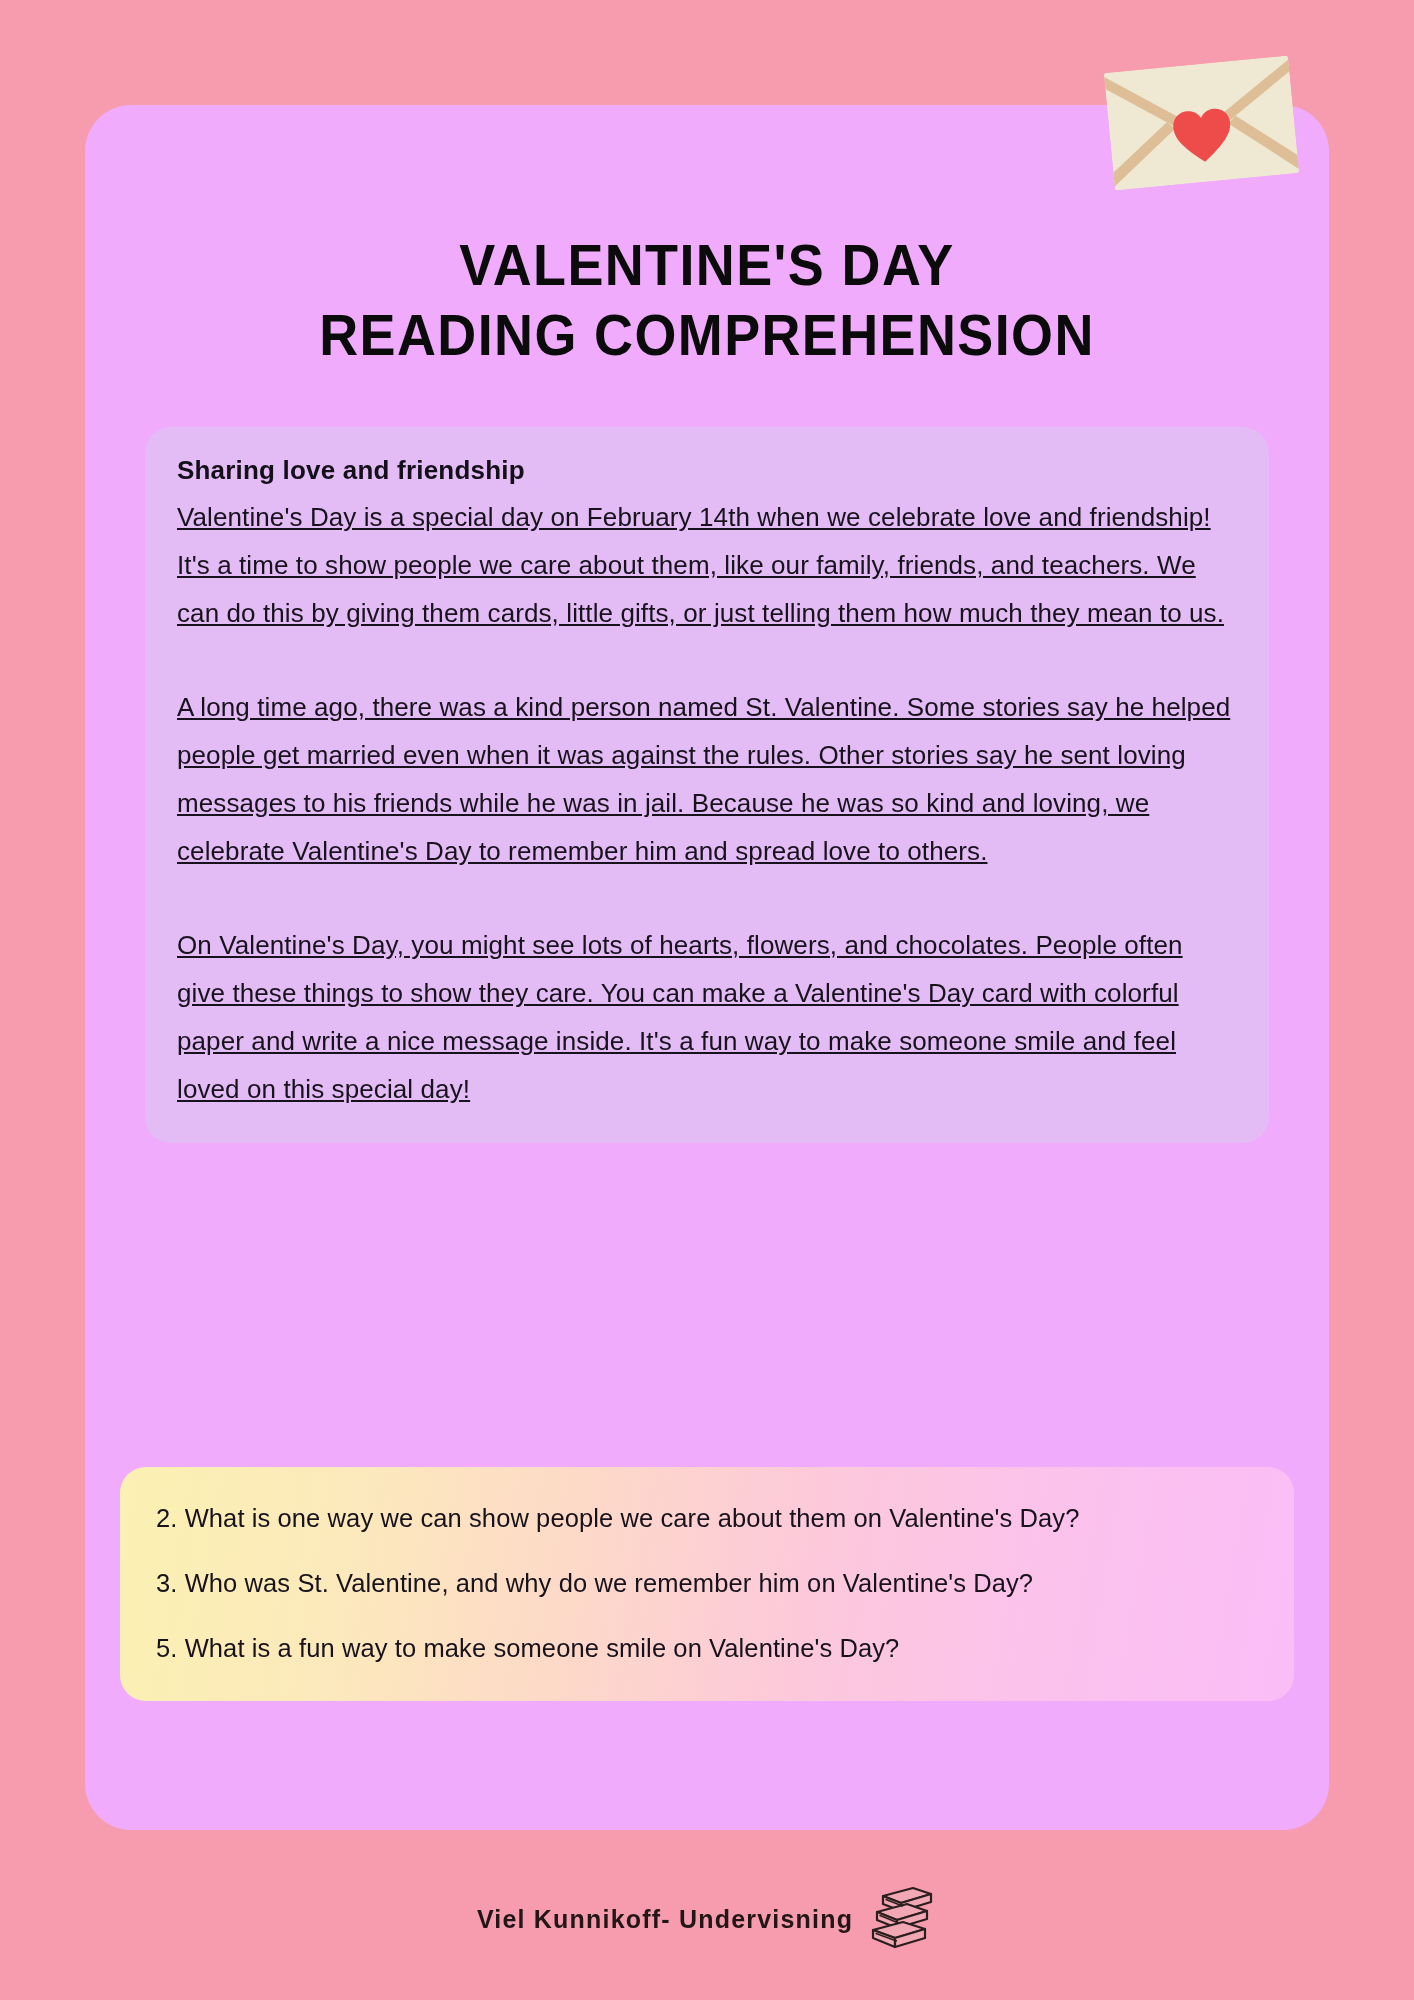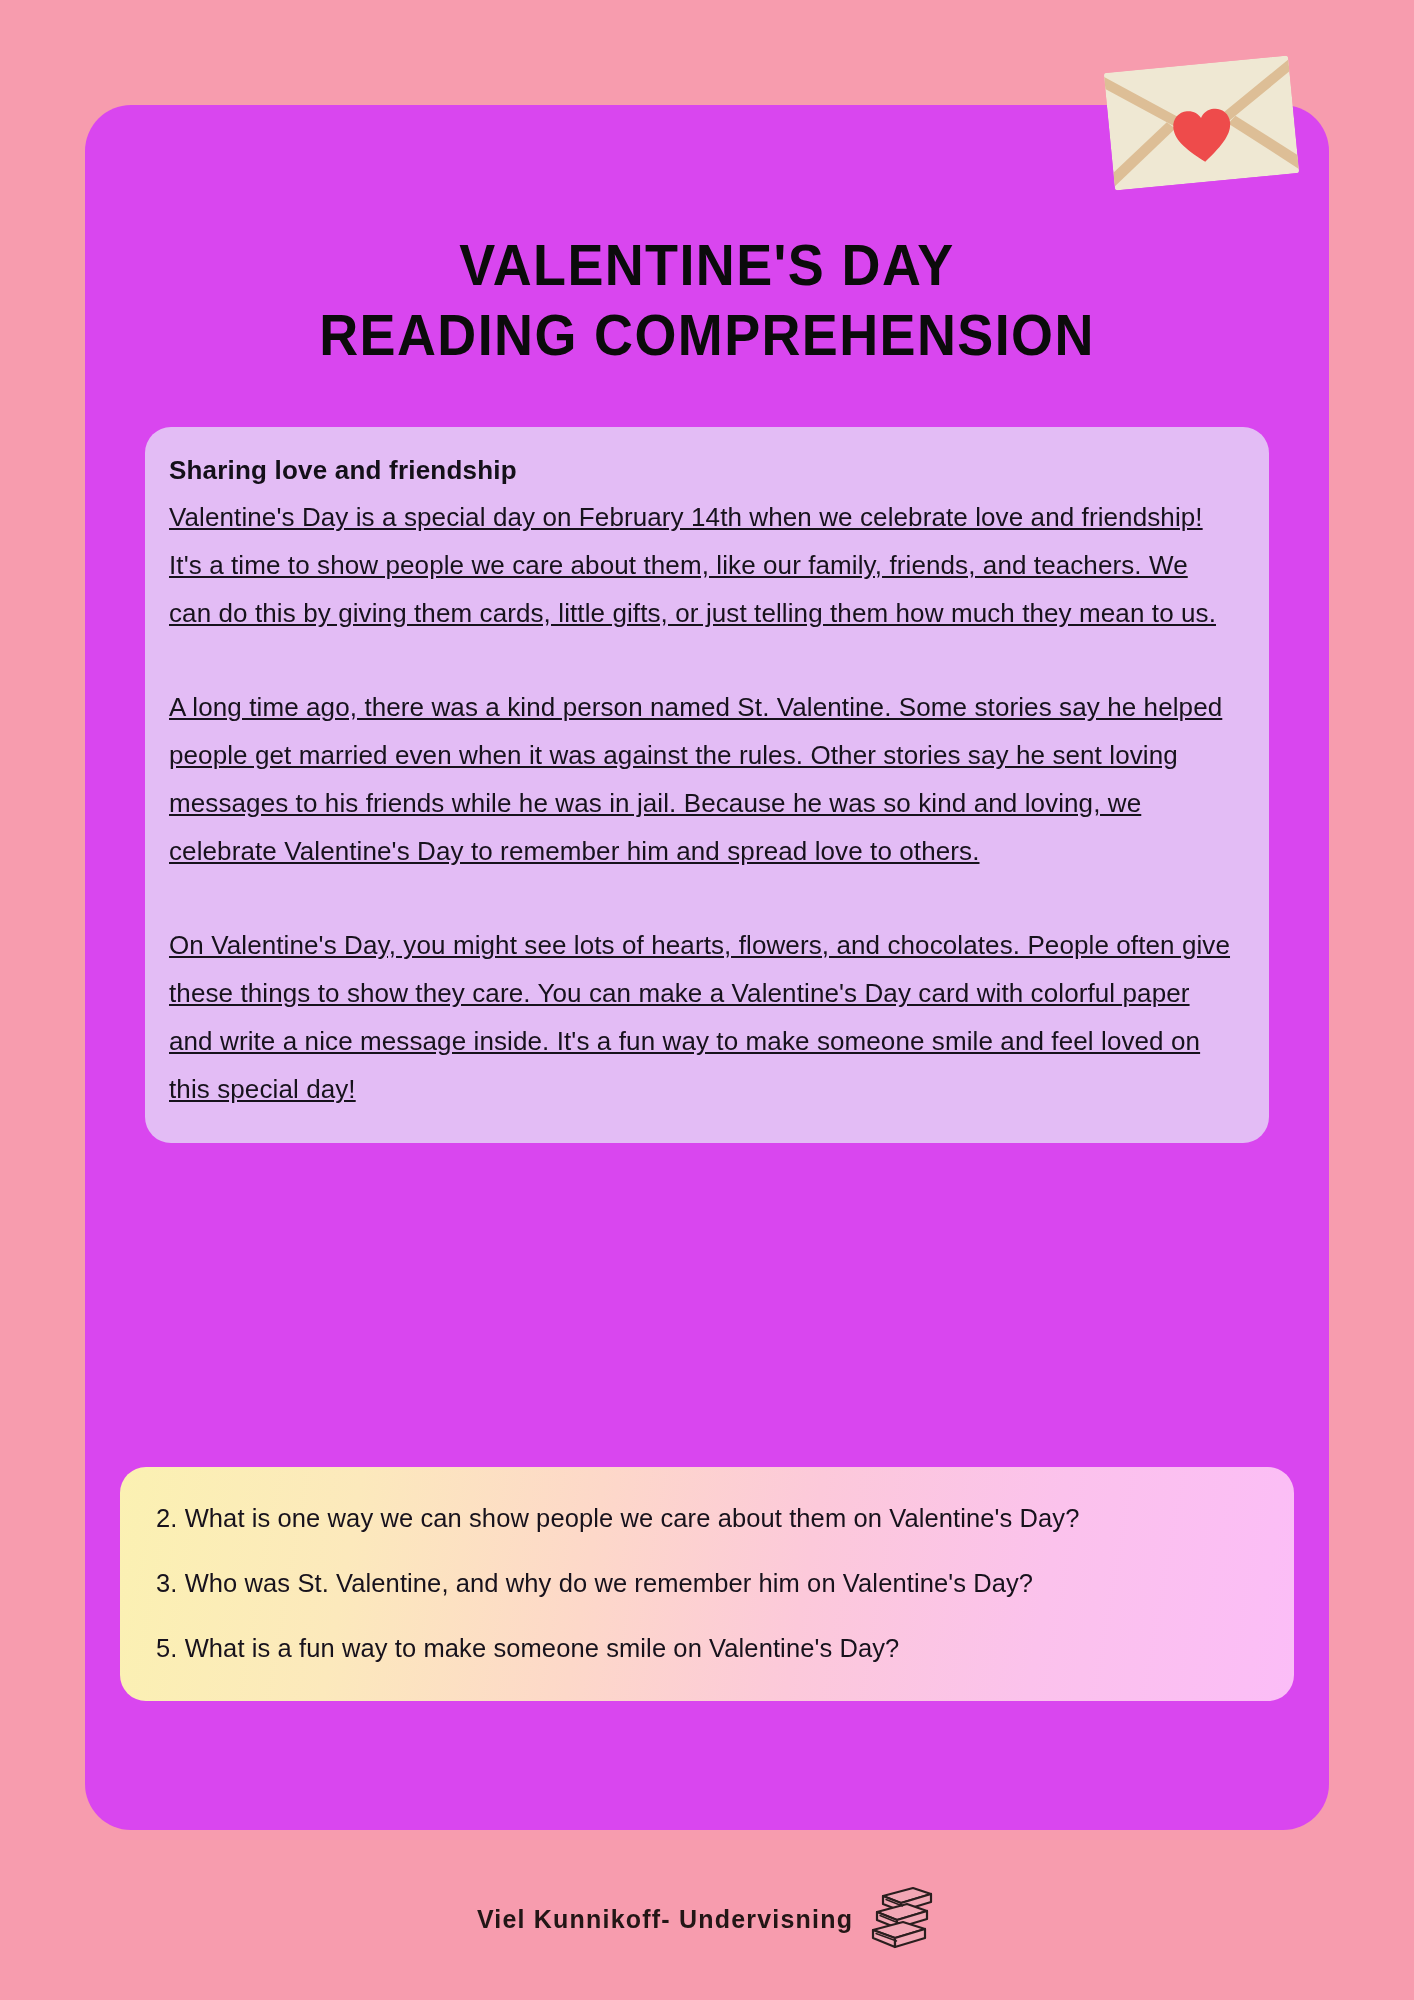--- a/index.html
+++ b/index.html
@@ -16,21 +16,21 @@
     overflow: hidden;
   }
 
   
   .sheet {
     position: absolute;
     left: 85px;
     top: 105px;
     width: 1244px;
     height: 1725px;
-    background: #d946ef;
+    background: #f0abfc;
     border-radius: 46px;
   }
 
   
   .envelope {
     position: absolute;
     left: 1109px;
     top: 64px;
     width: 185px;
     height: 118px;
@@ -79,21 +79,21 @@
   }
 
   
   .passage {
     position: absolute;
     left: 60px;
     top: 322px;
     width: 1124px;
     background: #E3BCF5;
     border-radius: 26px;
-    padding: 28px 32px 30px 24px;
+    padding: 28px 32px 30px 32px;
   }
   .passage-title {
     font-family: "Liberation Sans", sans-serif;
     font-weight: 700;
     font-size: 26px;
     color: #141019;
     margin-bottom: 7px;
     letter-spacing: 0.2px;
   }
   .passage p {

